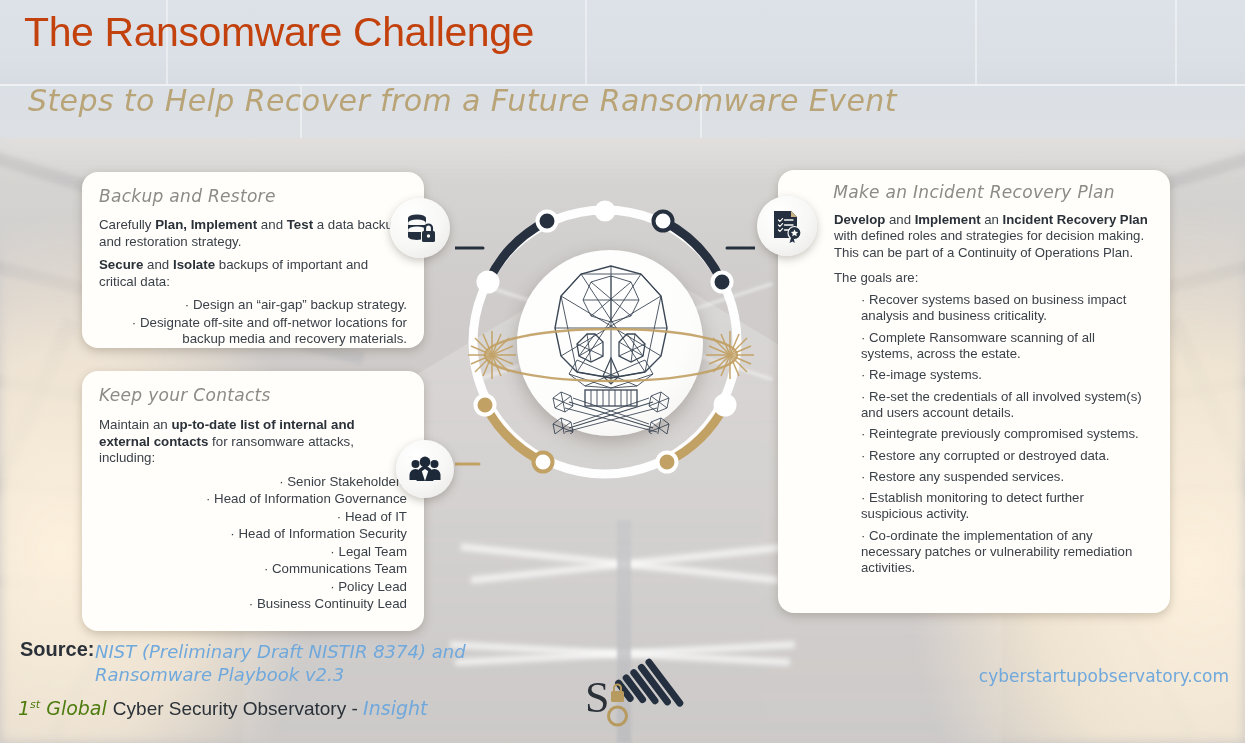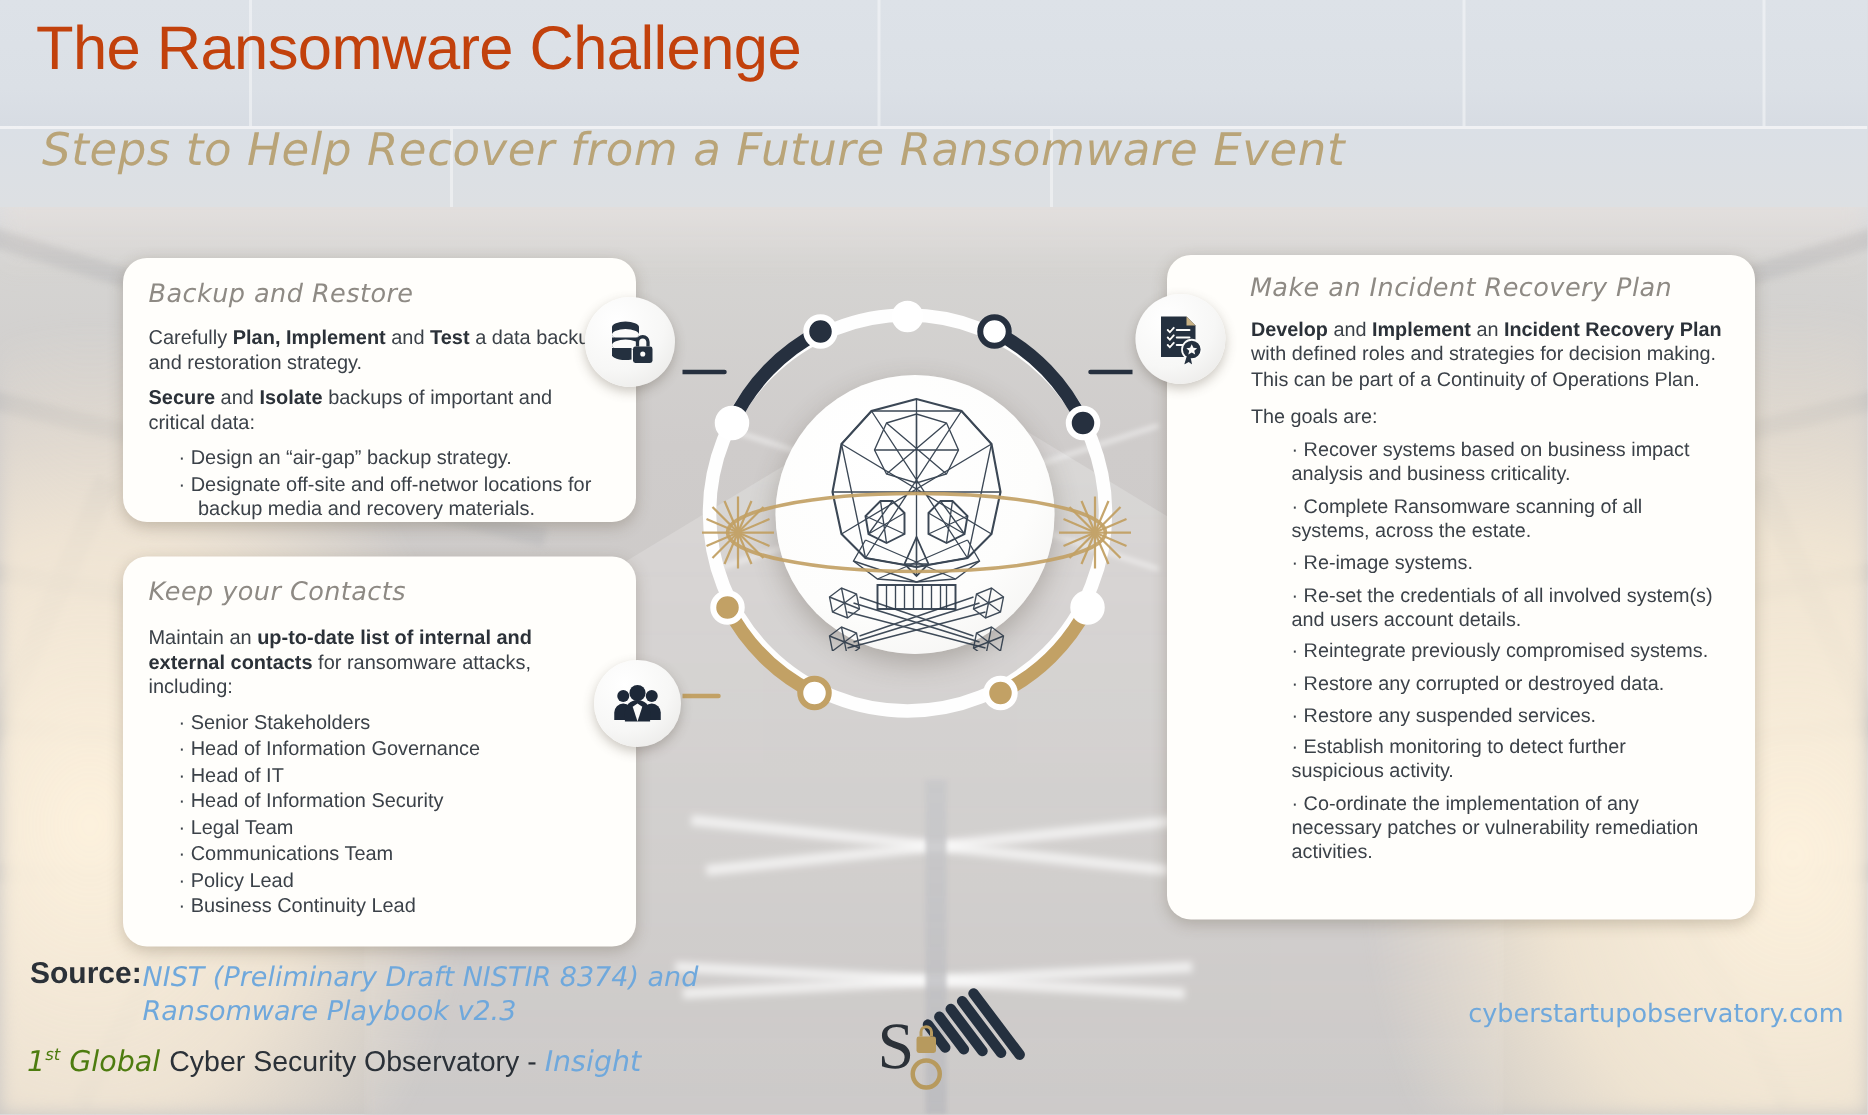--- a/index.html
+++ b/index.html
@@ -66,21 +66,21 @@
   #card-backup{left:82px;top:172px;width:342px;height:176px;padding:0;}
   #card-backup .inner{padding:14px 17px 10px 17px;}
   #card-contacts{left:82px;top:371px;width:342px;height:260px;}
   #card-contacts .inner{padding:14px 17px 10px 17px;}
   #card-plan{left:778px;top:170px;width:392px;height:443px;}
   #card-plan .inner{padding:12px 22px 10px 56px;}
   #card-plan .card-title{display:block;text-align:center;margin:0 0 10px -34px;}
   #card-plan p{font-size:13.2px;line-height:16.3px;}
   #card-plan .bul{font-size:13.2px;line-height:16.3px;margin-bottom:5px;
     padding-left:13px;text-indent:0;}
-  .sub-list{margin:0 0 0 20px;}
+  .sub-list{margin:0 0 0 20px;text-align:right;}
   .sub-list .bul{padding-left:13px;text-indent:-13px;margin-bottom:1px;}
 
   
   .badge{position:absolute;border-radius:50%;
     background:radial-gradient(circle at 35% 28%, #ffffff 0%, #f7f7f6 55%, #e6e5e3 100%);
     box-shadow:0 3px 8px rgba(80,70,55,.3);
     display:flex;align-items:center;justify-content:center;}
   #badge-backup{left:390px;top:198px;width:60px;height:60px;}
   #badge-contacts{left:396px;top:440px;width:58px;height:58px;}
   #badge-plan{left:757px;top:196px;width:60px;height:60px;}

